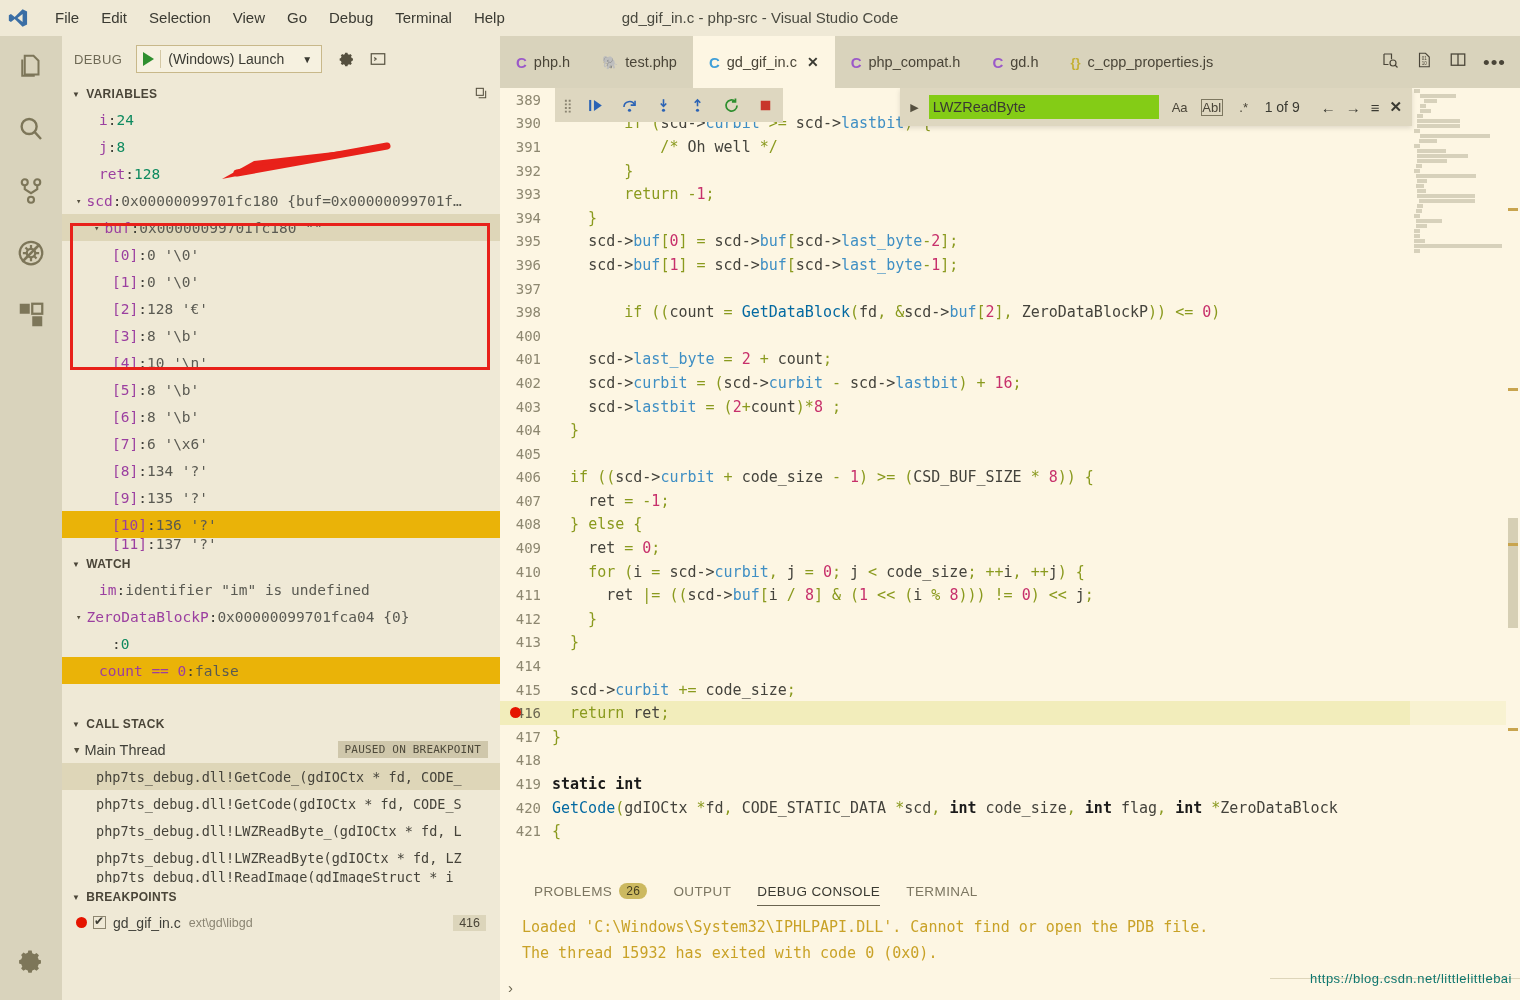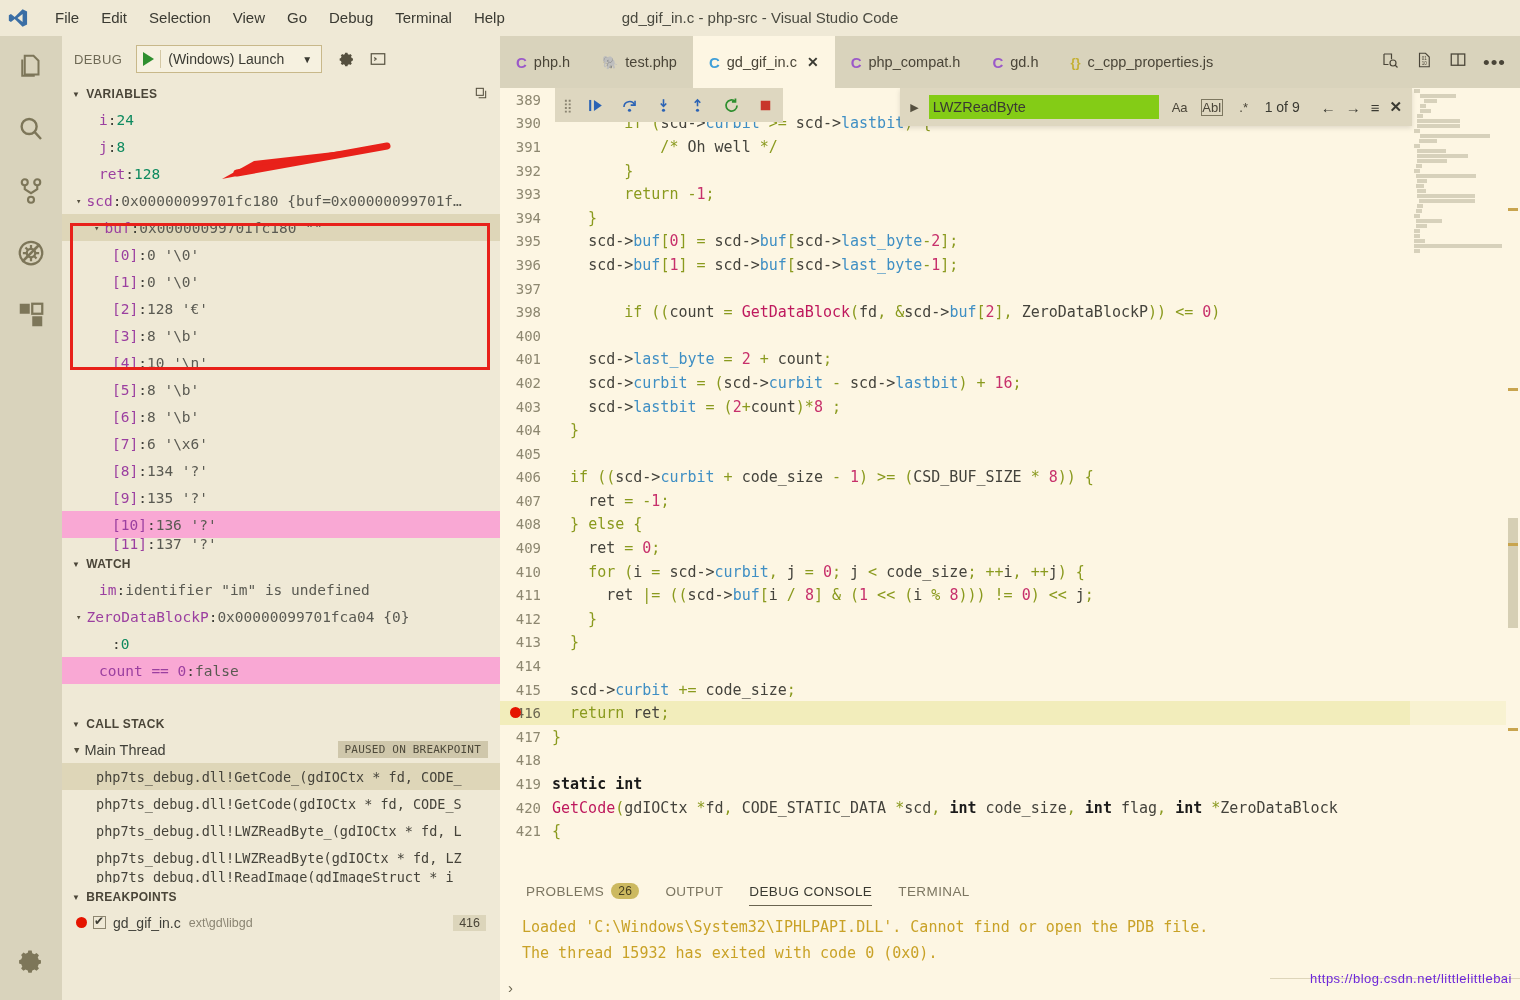--- a/index.html
+++ b/index.html
@@ -76,21 +76,21 @@
   .varline {
     height:27px; display:flex; align-items:center;
     font-family:"DejaVu Sans Mono","Liberation Mono",monospace; font-size:14.5px;
     white-space:nowrap; color:#3f3f38;
   }
   .vkey { color:#9b3fa0; }
   .vnum { color:#0e8a5f; }
   .vstr { color:#5a5a52;text-align:right; }
   .vidx { color:#9b3fa0; }
   .row-sel { background:#ded6b8; }
-  .row-hl { background:#f9a8d4; }
+  .row-hl { background:#eab308; }
   .arrowtw { font-size:9px; color:#55503f; margin-right:5px; }
 
   
   .redbox {
     position:absolute; border:3px solid #e8211a; pointer-events:none;
   }
   .redarrow { position:absolute; pointer-events:none; }
   
   .cs-row {
     height:27px; display:flex; align-items:center; font-size:13.5px;
@@ -163,54 +163,54 @@
   .code-scroll { position:absolute; inset:0; }
   .cl { height:23.6px; display:flex; align-items:center; font-family:"DejaVu Sans Mono","Liberation Mono",monospace; font-size:15px; white-space:pre; }
   .gutter { width:52px; text-align:right; padding-right:11px; color:#8d8770; font-size:14px; flex:none; }
   .gutter.cur { color:#6b6651; }
   .ctext { color:#44433c; }
   .bpm { position:absolute; left:10px; width:11px; height:11px; border-radius:50%; background:#e51400; }
   .curline { background:#f2edbb; }
   
   .t-kw { color:#8a9a1e; }
   .t-kw2 { color:#1a1a1a; font-weight:bold; }
-  .t-fn { color:#be185d; }
+  .t-fn { color:#0369a1; }
   .t-mem { color:#3f8fc4; }
   .t-num { color:#c7306b; }
   .t-op { color:#8a9a1e; }
   .t-const { color:#c7306b; }
   .t-pl { color:#44433c; }
 
   
   .minimap {
     position:absolute; right:14px; top:0; width:96px; height:838px;
     background:#fdf6e3; opacity:.55; overflow:hidden;
   }
   .mm-line { height:4px; margin:1px 0 1px 4px; background:#b9b39b; }
   .scrollbar-v {
     position:absolute; right:0; top:0; width:14px; height:838px; background:#fdf6e3;
   }
   .sb-thumb { position:absolute; right:2px; top:430px; width:10px; height:110px; background:#d6cfb4; }
   .sb-mark { position:absolute; right:2px; width:10px; height:3px; background:#c8a44e; }
 
   
   .panel { position:absolute; left:500px; top:874px; width:1020px; height:126px; background:#fdf6e3; }
-  .panel-tabs { height:34px; display:flex; align-items:center; gap:26px; padding-left:26px; }
+  .panel-tabs { height:34px; display:flex; align-items:center; gap:26px; padding-left:34px; }
   .ptab { font-size:13.5px; color:#7c7661; letter-spacing:.4px; cursor:pointer; position:relative; height:34px; display:flex; align-items:center; }
   .ptab.active { color:#3a3a32; }
   .ptab.active::after { content:""; position:absolute; left:0; right:0; bottom:2px; height:1px; background:#6a6450; }
   .pbadge { background:#ccb960; color:#463f20; font-size:12px; border-radius:9px; padding:1px 7px; margin-left:7px; }
   .console-out { padding:6px 0 0 22px; }
   .console-line {
     font-family:"DejaVu Sans Mono","Liberation Mono",monospace; font-size:15px;
     color:#c9a227; line-height:26px; white-space:pre;
   }
   .console-prompt { position:absolute; left:8px; bottom:4px; color:#6b6550; font-size:15px; }
   .watermark {
-    position:absolute; right:8px; bottom:14px; font-size:13px; color:#6d28d9;
+    position:absolute; right:8px; bottom:14px; font-size:13px; color:#0f766e;
     letter-spacing:.5px; pointer-events:none;
   }
   .panel-divider { position:absolute; left:1270px; top:978px; width:250px; height:1px; background:#ddd5ba; }
 </style>
 </head>
 <body>
 
 <div class="app">
 
   <div class="titlebar">

